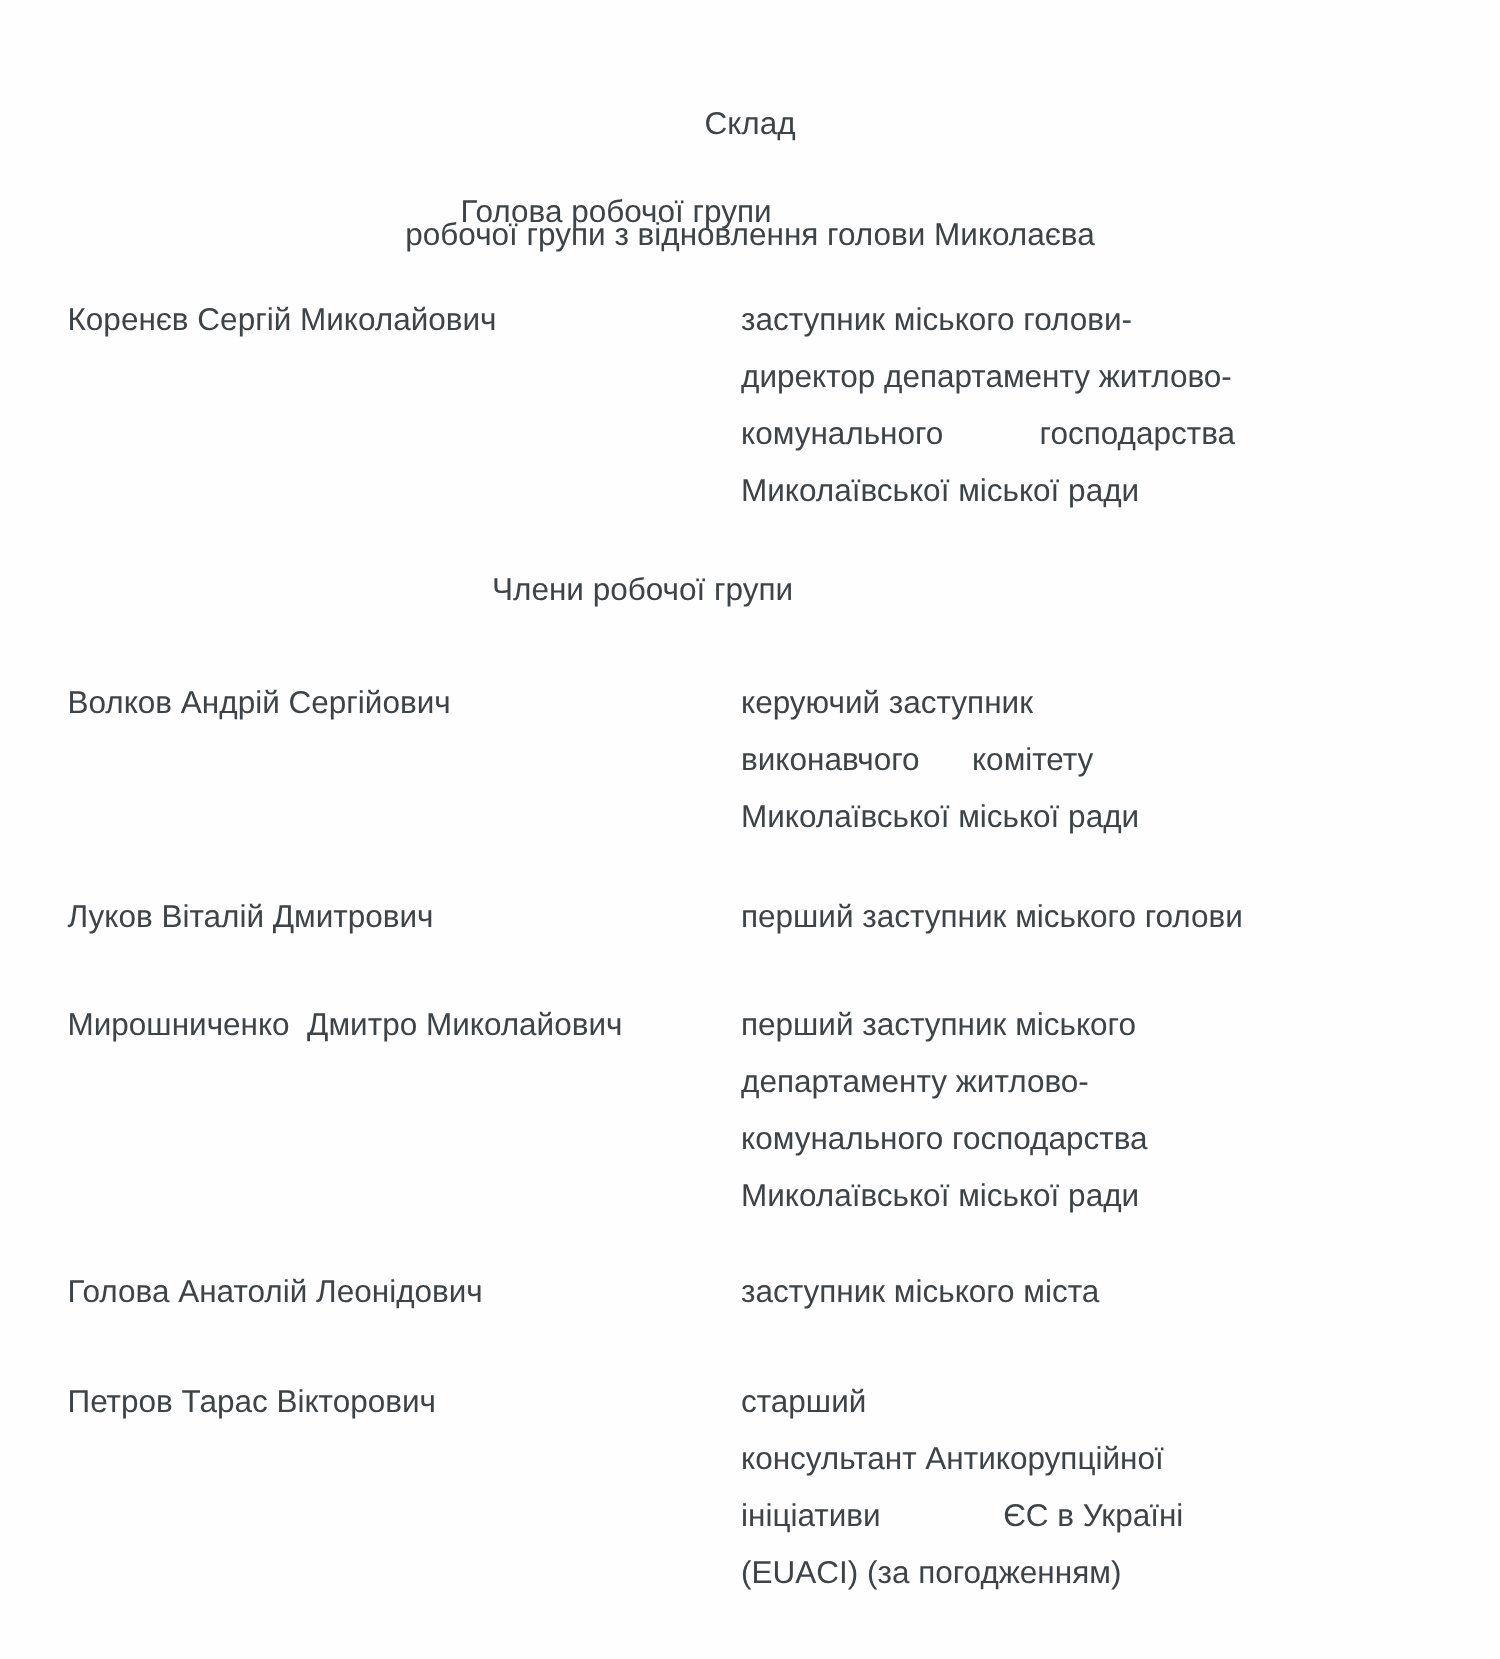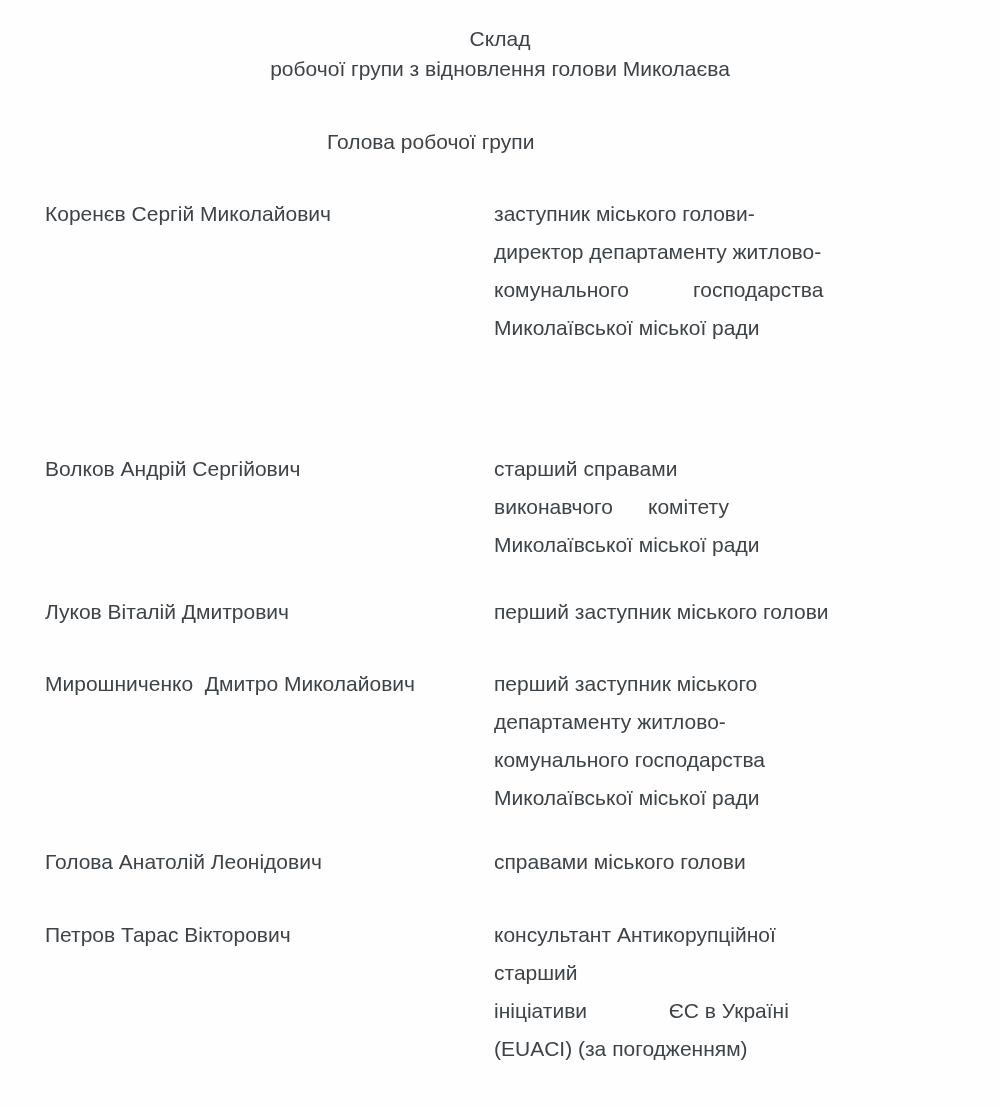--- a/index.html
+++ b/index.html
@@ -20,27 +20,28 @@
   .doc-title {
     position: absolute;
     top: 24px;
     left: 0;
     width: 100%;
     text-align: center;
     line-height: 30px;
   }
   .doc-title div {
     white-space: pre;
+    margin-top: 44px;
   }
   .section-heading {
     position: absolute;
     line-height: 38px;
     white-space: pre;
   }
-  .heading-1 { top: 123px; left: 327px; }
+  .heading-1 { top: 123px; left: 307px; }
   .heading-2 { top: 375px; left: 328px; }
   .entry {
     position: absolute;
     left: 0;
     right: 0;
   }
   .entry .member-name {
     position: absolute;
     left: 45px;
     top: 0;
@@ -79,25 +80,26 @@
   <div class="entry entry-1">
     <div class="member-name">Коренєв Сергій Миколайович</div>
     <div class="member-role">
       <div class="role-line">заступник міського голови-</div>
       <div class="role-line">директор департаменту житлово-</div>
       <div class="role-line">комунального           господарства</div>
       <div class="role-line">Миколаївської міської ради</div>
     </div>
   </div>
 
+  <div class="section-heading heading-2">Члени робочої групи</div>
 
   <div class="entry entry-2">
     <div class="member-name">Волков Андрій Сергійович</div>
     <div class="member-role">
-      <div class="role-line">старший справами</div>
+      <div class="role-line">керуючий заступник</div>
       <div class="role-line">виконавчого      комітету</div>
       <div class="role-line">Миколаївської міської ради</div>
     </div>
   </div>
 
   <div class="entry entry-3">
     <div class="member-name">Луков Віталій Дмитрович</div>
     <div class="member-role">
       <div class="role-line">перший заступник міського голови</div>
     </div>
@@ -109,27 +111,27 @@
       <div class="role-line">перший заступник міського</div>
       <div class="role-line">департаменту житлово-</div>
       <div class="role-line">комунального господарства</div>
       <div class="role-line">Миколаївської міської ради</div>
     </div>
   </div>
 
   <div class="entry entry-5">
     <div class="member-name">Голова Анатолій Леонідович</div>
     <div class="member-role">
-      <div class="role-line">справами міського голови</div>
+      <div class="role-line">заступник міського міста</div>
     </div>
   </div>
 
   <div class="entry entry-6">
     <div class="member-name">Петров Тарас Вікторович</div>
     <div class="member-role">
+      <div class="role-line">старший</div>
       <div class="role-line">консультант Антикорупційної</div>
-      <div class="role-line">старший</div>
       <div class="role-line">ініціативи              ЄС в Україні</div>
       <div class="role-line">(EUACI) (за погодженням)</div>
     </div>
   </div>
 
 </div>
 
 </body></html>

